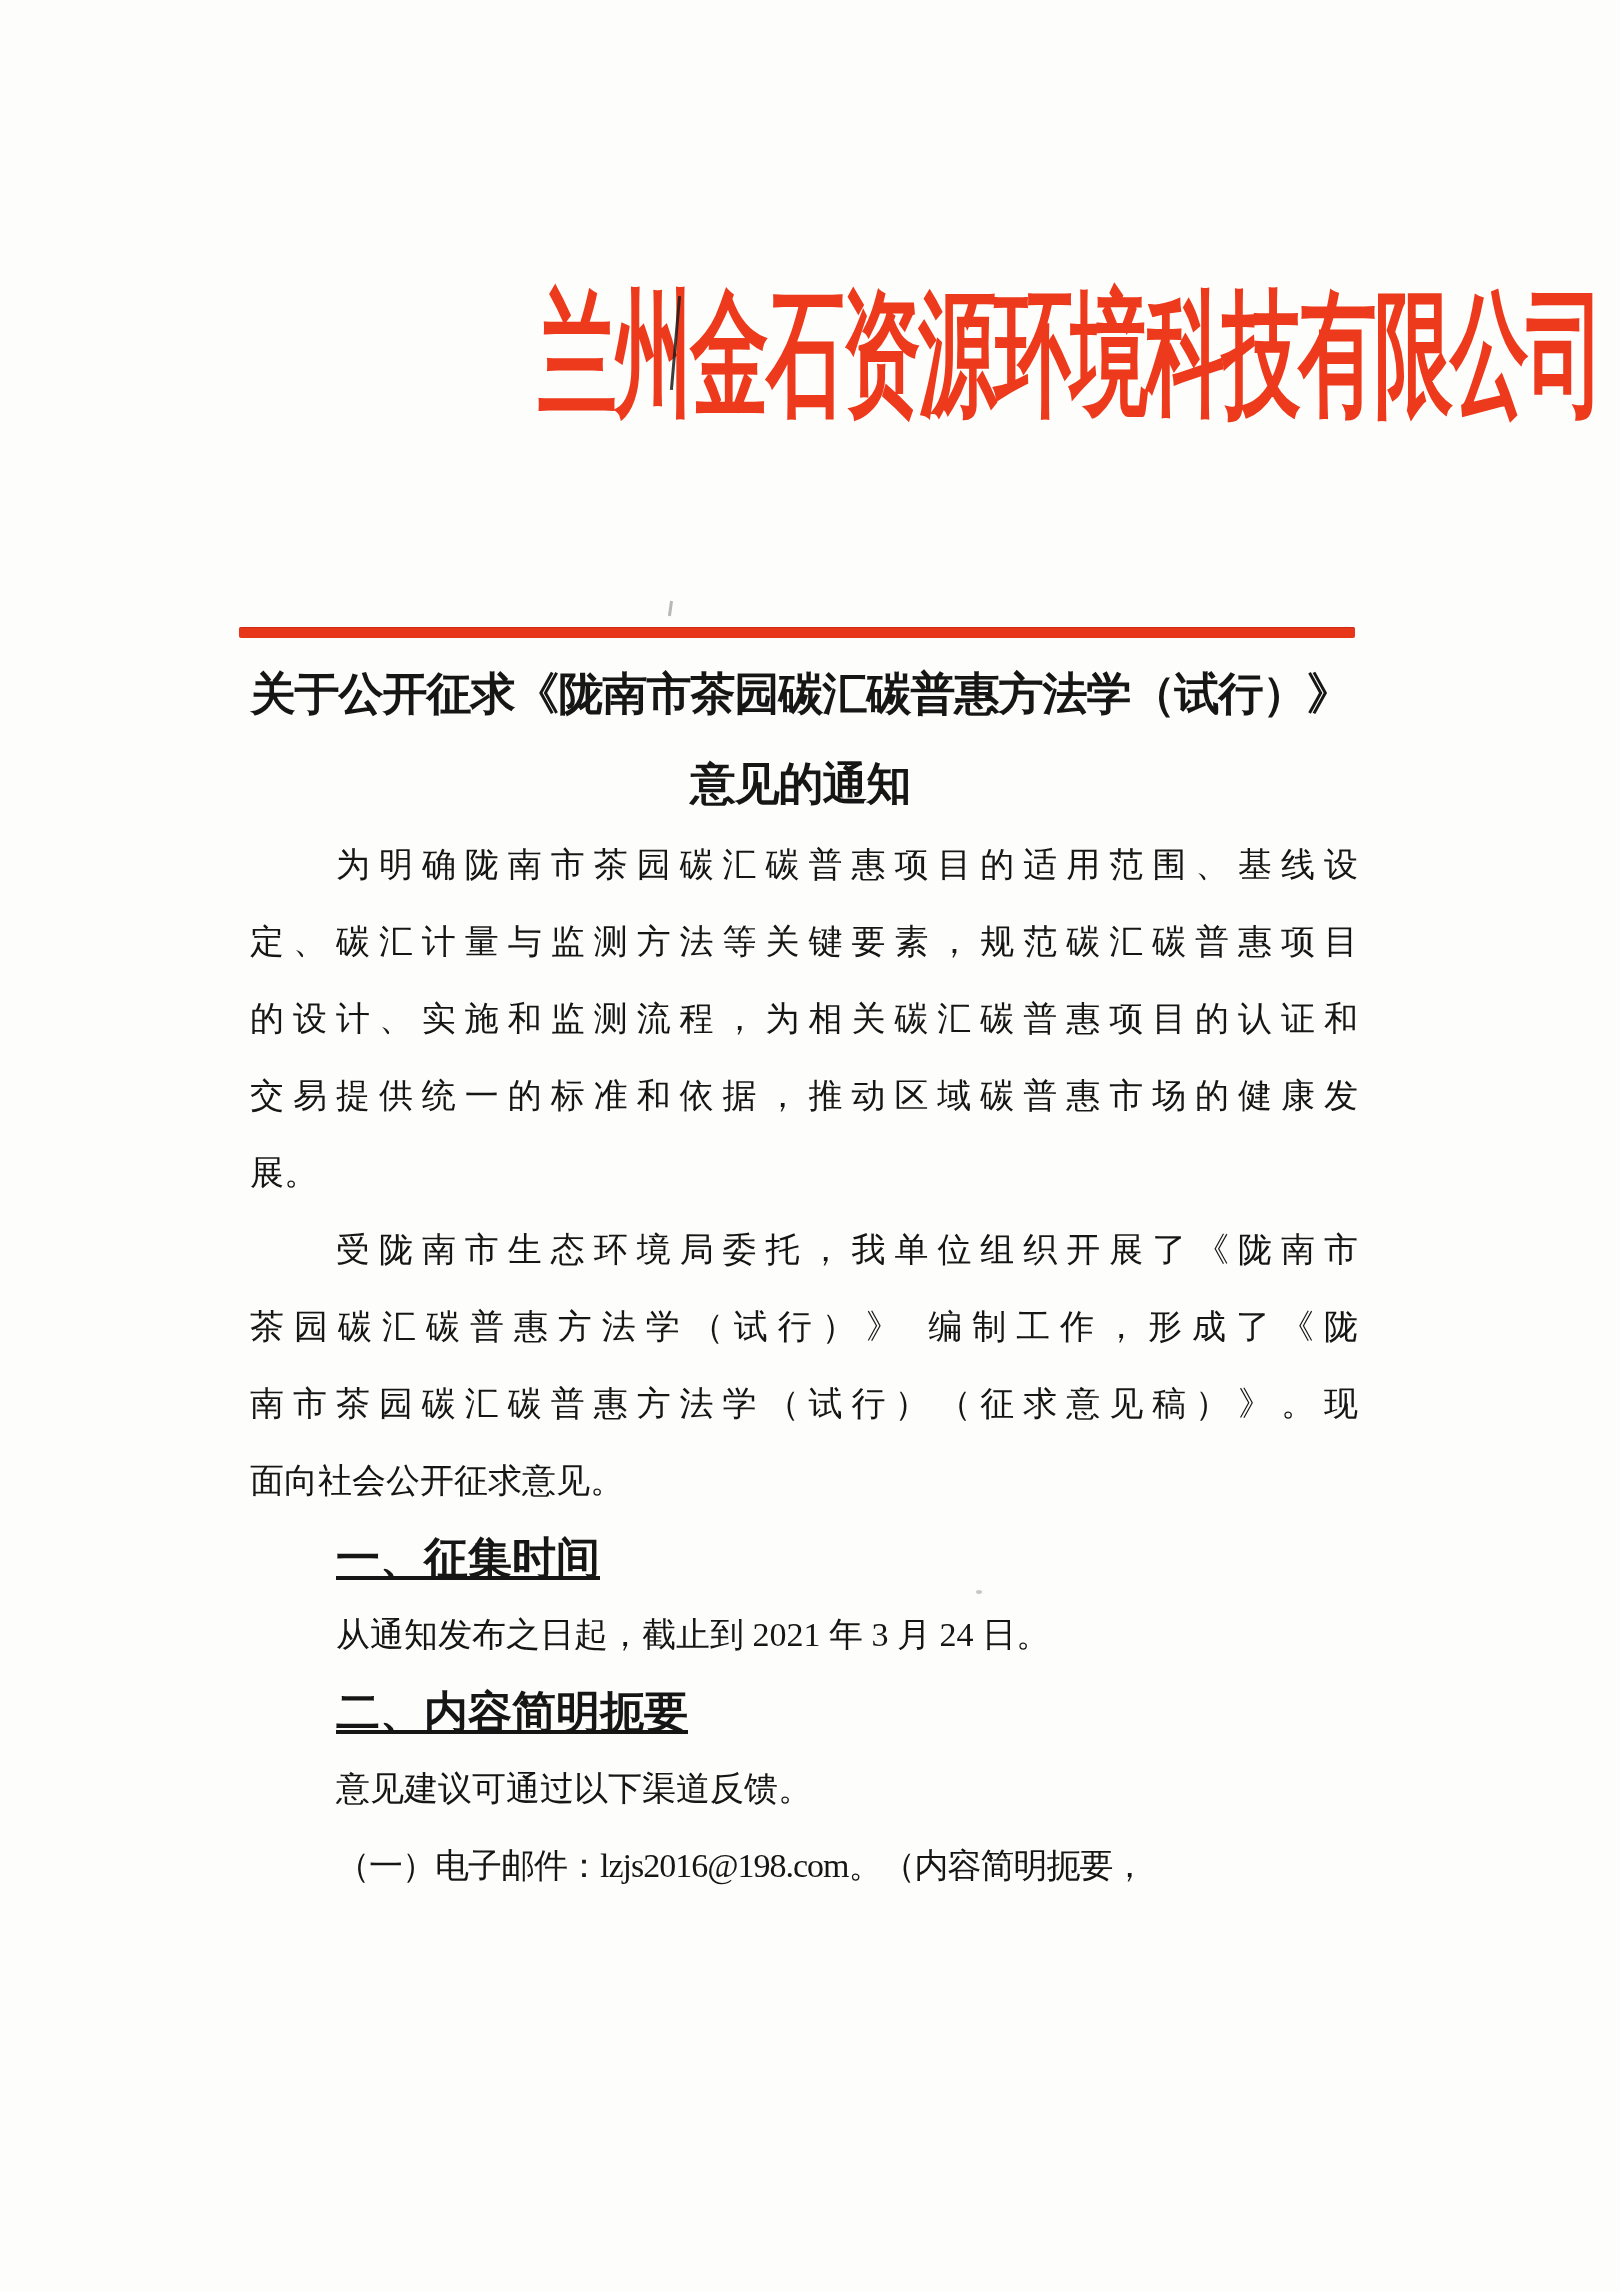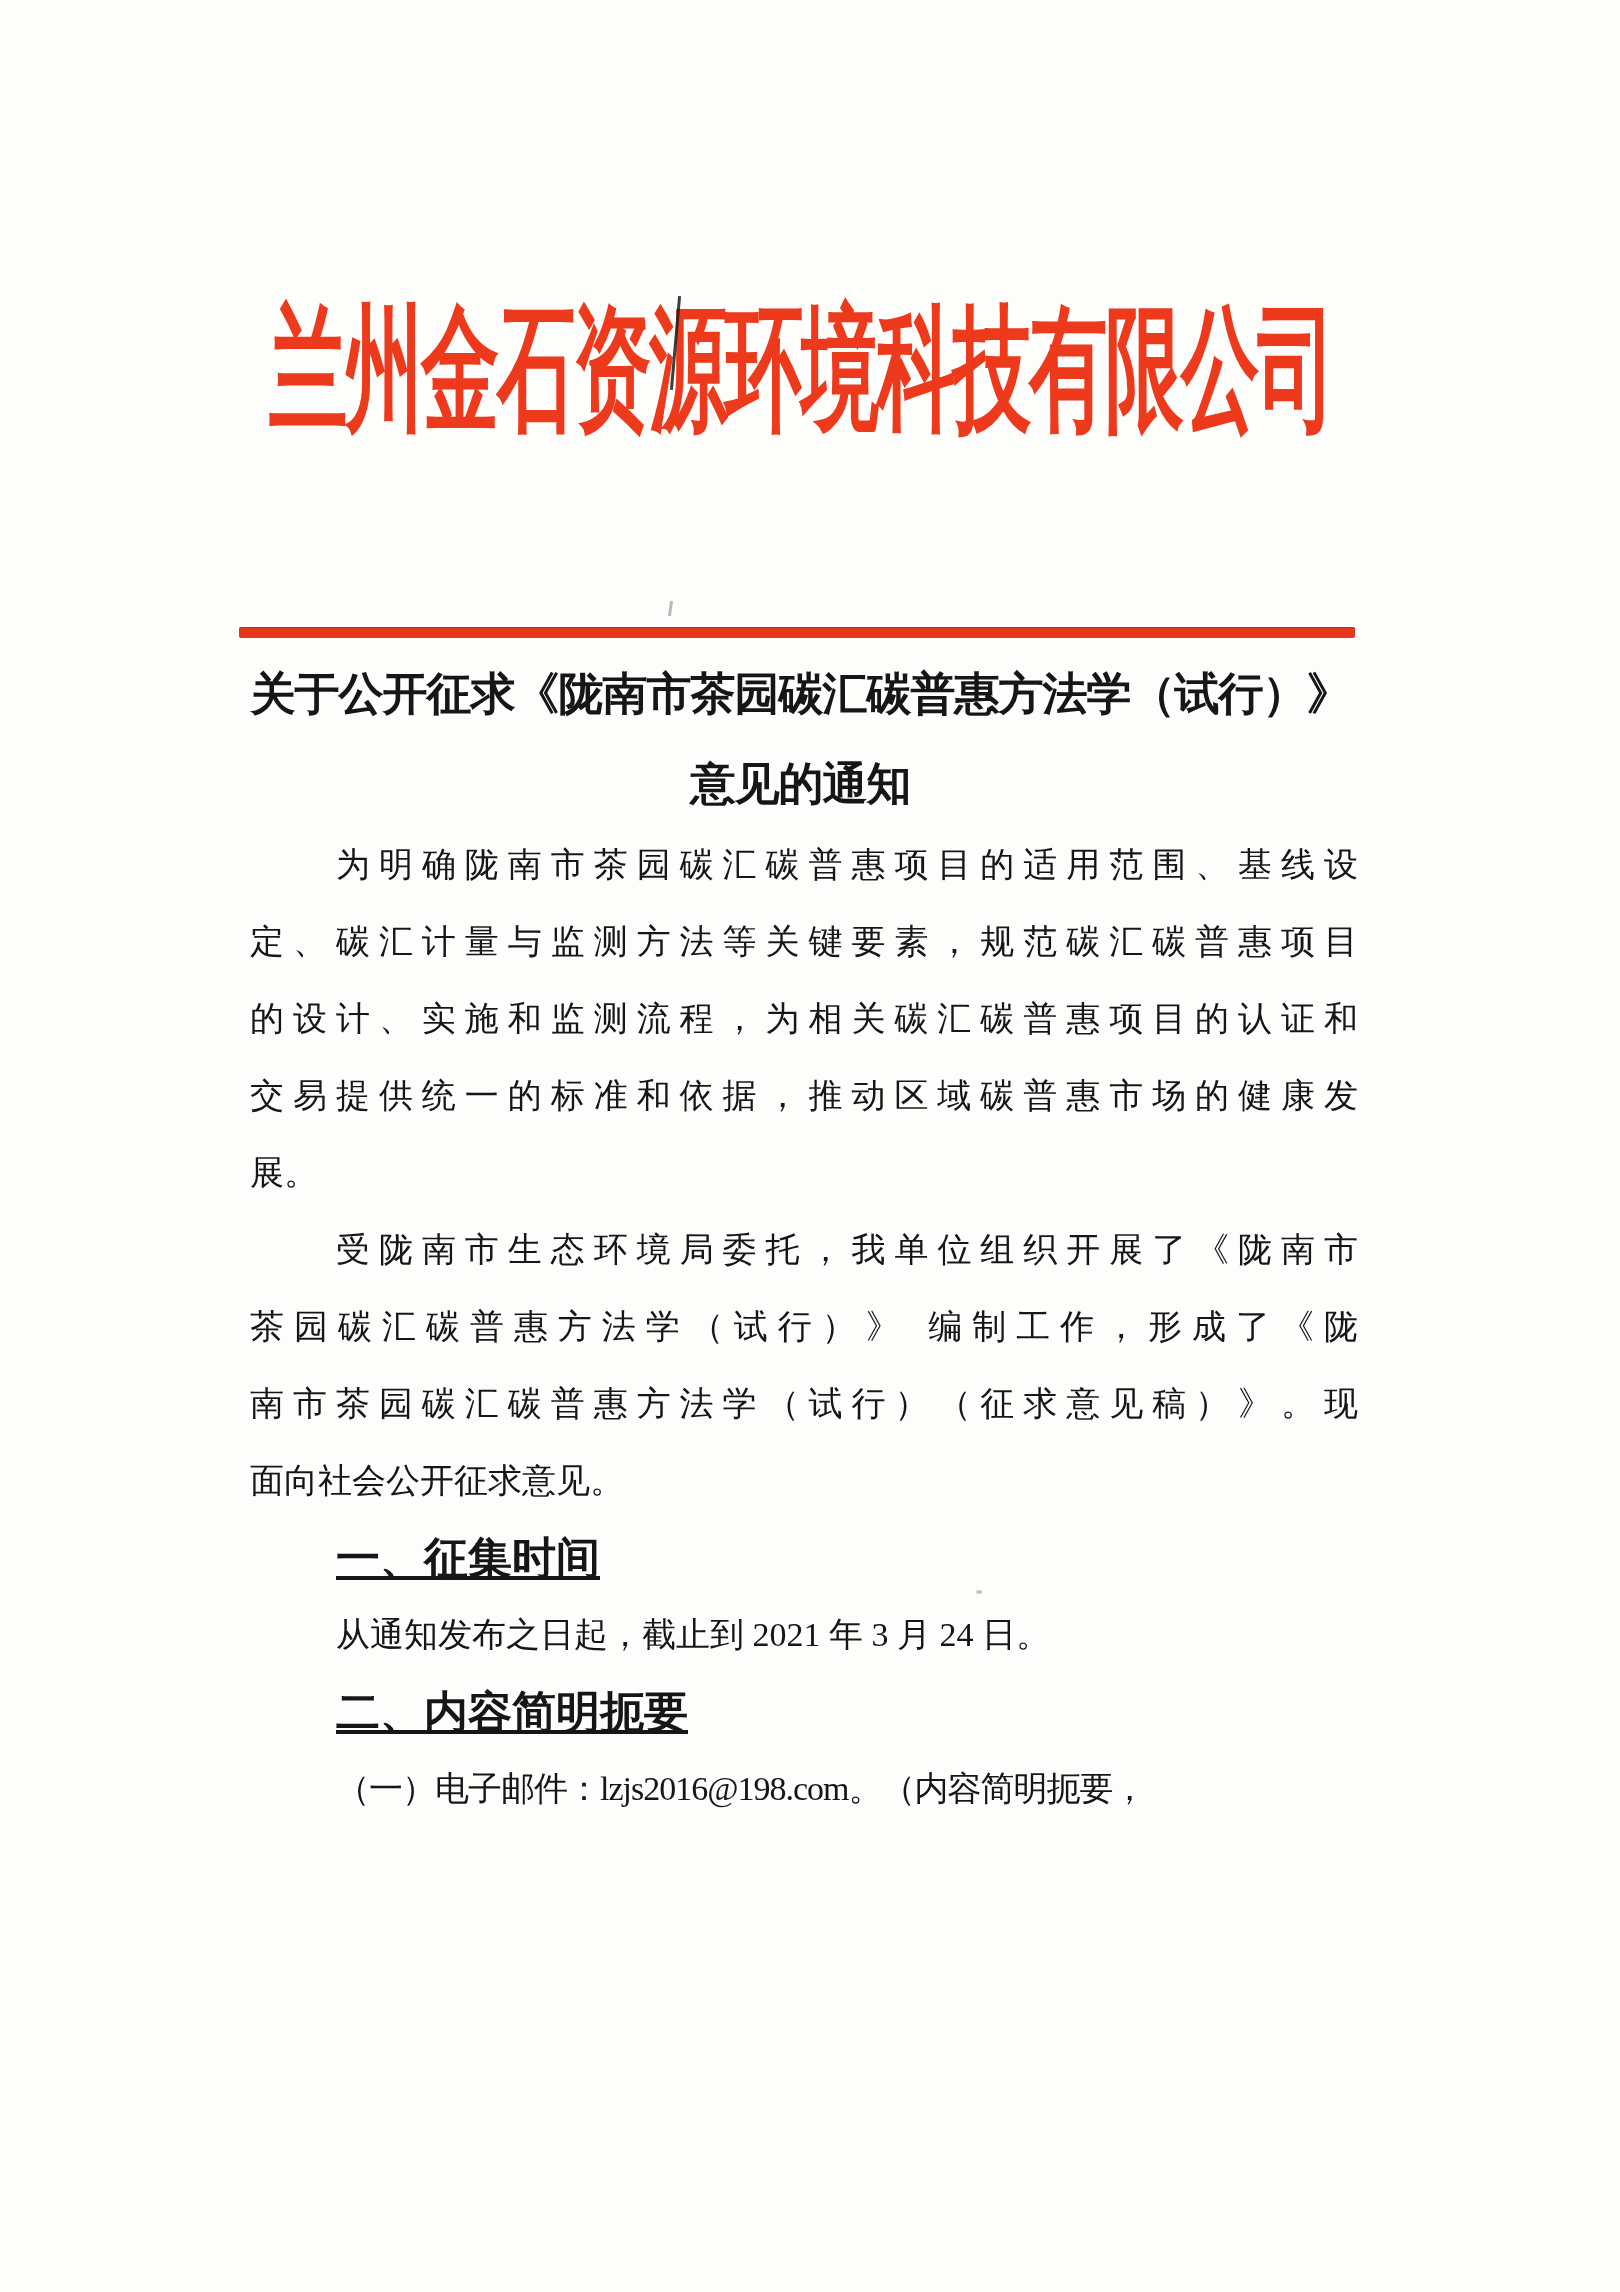--- a/index.html
+++ b/index.html
@@ -11,22 +11,22 @@
   html,body{margin:0;padding:0;background:#888;}
   .page{
     position:relative;
     width:1620px;height:2293px;
     background:var(--paper);
     overflow:hidden;
     font-family:"Liberation Serif","DejaVu Serif",serif;
   }
   
   .letterhead{
-    position:absolute;left:0;right:0;top:302px;
-    text-align:center;
+    position:absolute;left:0;right:0;top:287px;
+    text-align:right;
     padding-right:17.6px;
   }
   .letterhead .stretch{
     display:inline-block;
     font-family:"Liberation Serif","DejaVu Serif",serif;
     font-weight:bold;
     font-size:78px;
     line-height:78px;
     letter-spacing:-2px;
     color:var(--accent);
@@ -118,17 +118,18 @@
     <div class="bline fill">的设计、实施和监测流程，为相关碳汇碳普惠项目的认证和</div>
     <div class="bline fill">交易提供统一的标准和依据，推动区域碳普惠市场的健康发</div>
     <div class="bline">展。</div>
     <div class="bline fill ind">受陇南市生态环境局委托，我单位组织开展了《陇南市</div>
     <div class="bline fill">茶园碳汇碳普惠方法学（试行）》 编制工作，形成了《陇</div>
     <div class="bline fill">南市茶园碳汇碳普惠方法学（试行）（征求意见稿）》。现</div>
     <div class="bline">面向社会公开征求意见。</div>
     <div class="bline head ind">一、征集时间</div>
     <div class="bline ind">从通知发布之日起，截止到 2021 年 3 月 24 日。</div>
     <div class="bline head ind">二、内容简明扼要</div>
+    <div class="bline ind">意见建议可通过以下渠道反馈。</div>
     <div class="bline ind tight">（一）电子邮件：lzjs2016@198.com。（内容简明扼要，</div>
   </div>
 
 </div>
 
 
 </body></html>

